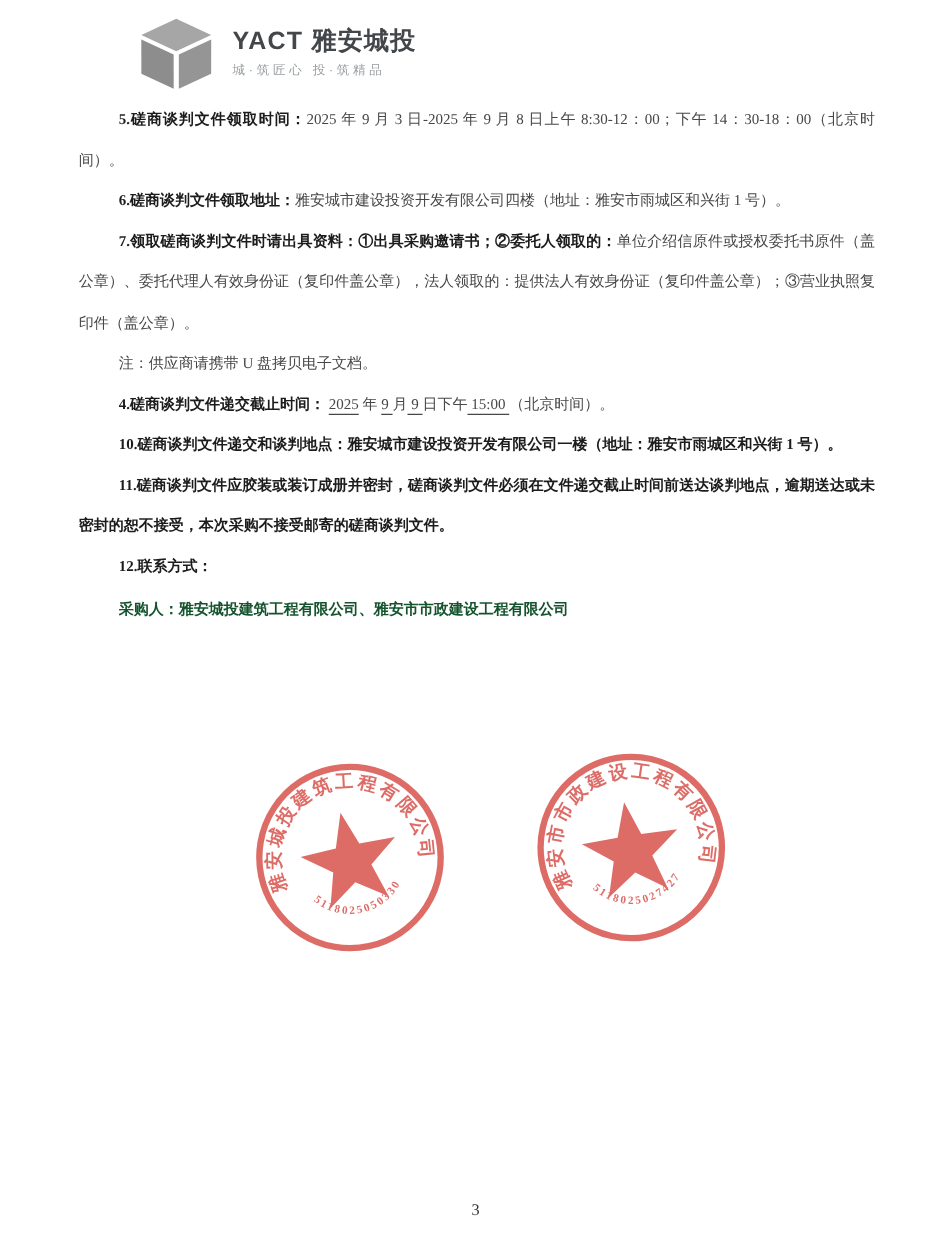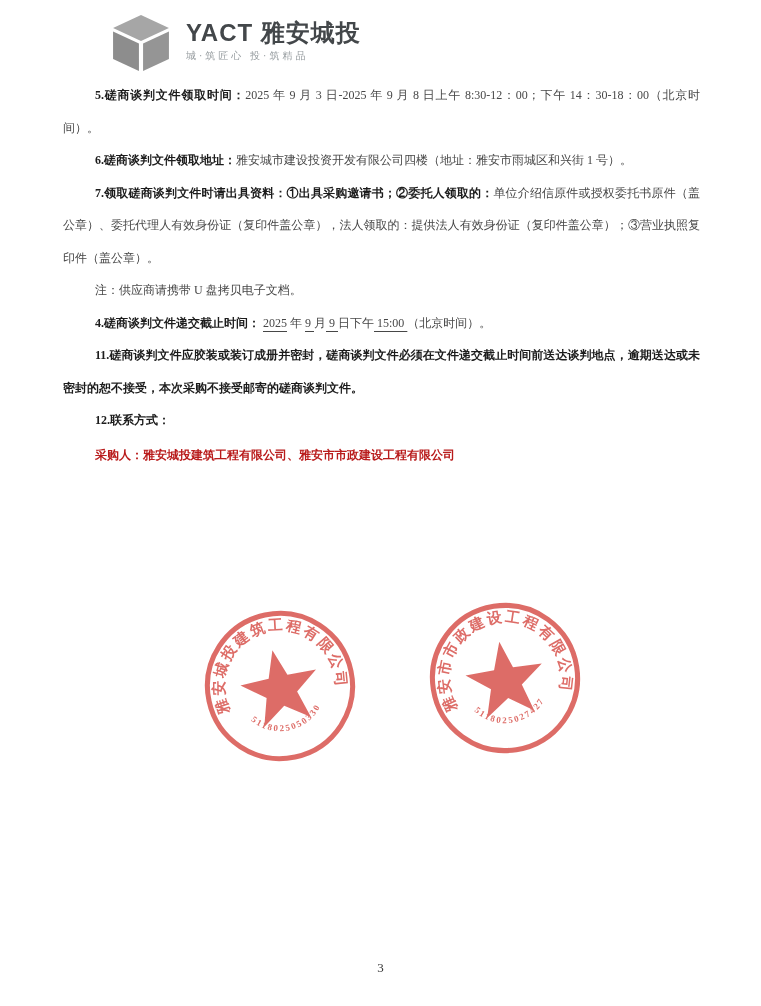--- a/index.html
+++ b/index.html
@@ -7,37 +7,37 @@
     width:761px;height:1006px;background:#ffffff;position:relative;overflow:hidden;
     font-family:"Liberation Serif","DejaVu Serif",serif;color:#474747;
   }
   .page{position:absolute;inset:0;}
   
   .header{position:absolute;top:13px;left:108px;display:flex;align-items:flex-start;}
   .cube{width:66px;height:60px;flex:0 0 auto;}
   .brand-block{margin-left:12px;padding-top:7px;}
   .brand{
     font-family:"Liberation Sans","DejaVu Sans",sans-serif;
-    font-weight:bold;font-size:24px;line-height:26px;color:#43474a;letter-spacing:1px;
+    font-weight:bold;font-size:20px;line-height:26px;color:#43474a;letter-spacing:1px;
   }
   .tagline{
     font-family:"Liberation Sans","DejaVu Sans",sans-serif;
     font-size:10px;color:#979da0;letter-spacing:3px;margin-top:3px;
   }
   
   .content{
     position:absolute;top:79px;left:63px;width:637px;
     font-size:12px;line-height:32.5px;text-align:justify;
   }
   p.para{margin:0;text-indent:32px;}
   .seg-b{font-weight:bold;color:#1c1c1c;}
   .seg-u{text-decoration:underline;text-underline-offset:4px;}
   
   .contact{padding-left:32px;line-height:36.6px;}
-  .contact-line.bold .c-label,.contact-line.bold .c-value{font-weight:bold;color:#b91c1c;}
+  .contact-line.bold .c-label,.contact-line.bold .c-value{font-weight:bold;color:#14532d;}
   
   .stamp{
     position:absolute;width:156px;height:156px;color:#d8544e;
     opacity:.86;mix-blend-mode:multiply;pointer-events:none;
   }
   #stamp-left{left:202px;top:608px;transform:rotate(-12deg);}
   #stamp-right{left:427px;top:600px;transform:rotate(-9deg);}
   .stamp text{font-family:"Liberation Serif","DejaVu Serif",serif;font-weight:bold;fill:currentColor;}
   
   .pageno{
@@ -62,20 +62,21 @@
     </div>
   </div>
 
   <div class="content">
     <div id="paragraphs">
         <p class="para"><span class="seg-b">5.磋商谈判文件领取时间：</span><span>2025 年 9 月 3 日-2025 年 9 月 8 日上午 8:30-12：00；下午 14：30-18：00（北京时间）。</span></p>
         <p class="para"><span class="seg-b">6.磋商谈判文件领取地址：</span><span>雅安城市建设投资开发有限公司四楼（地址：雅安市雨城区和兴街 1 号）。</span></p>
         <p class="para"><span class="seg-b">7.领取磋商谈判文件时请出具资料：①出具采购邀请书；②委托人领取的：</span><span>单位介绍信原件或授权委托书原件（盖公章）、委托代理人有效身份证（复印件盖公章），法人领取的：提供法人有效身份证（复印件盖公章）；③营业执照复印件（盖公章）。</span></p>
         <p class="para"><span>注：供应商请携带 U 盘拷贝电子文档。</span></p>
         <p class="para"><span class="seg-b">4.磋商谈判文件递交截止时间：</span><span> </span><span class="seg-u">2025</span><span> 年 </span><span class="seg-u"> 9 </span><span>月</span><span class="seg-u"> 9 </span><span>日下午</span><span class="seg-u"> 15:00 </span><span>（北京时间）。</span></p>
+        <p class="para"><span class="seg-b">10.磋商谈判文件递交和谈判地点：雅安城市建设投资开发有限公司一楼（地址：雅安市雨城区和兴街 1 号）。</span></p>
         <p class="para"><span class="seg-b">11.磋商谈判文件应胶装或装订成册并密封，磋商谈判文件必须在文件递交截止时间前送达谈判地点，逾期送达或未密封的恕不接受，本次采购不接受邮寄的磋商谈判文件。</span></p>
         <p class="para"><span class="seg-b">12.联系方式：</span></p>
       </div>
     <div class="contact" id="contact">
         <div class="contact-line bold"><span class="c-label">采购人：</span><span class="c-value">雅安城投建筑工程有限公司、雅安市市政建设工程有限公司</span></div>
       </div>
   </div>
 
   <svg class="stamp" id="stamp-left" viewBox="0 0 200 200">
     <defs>

